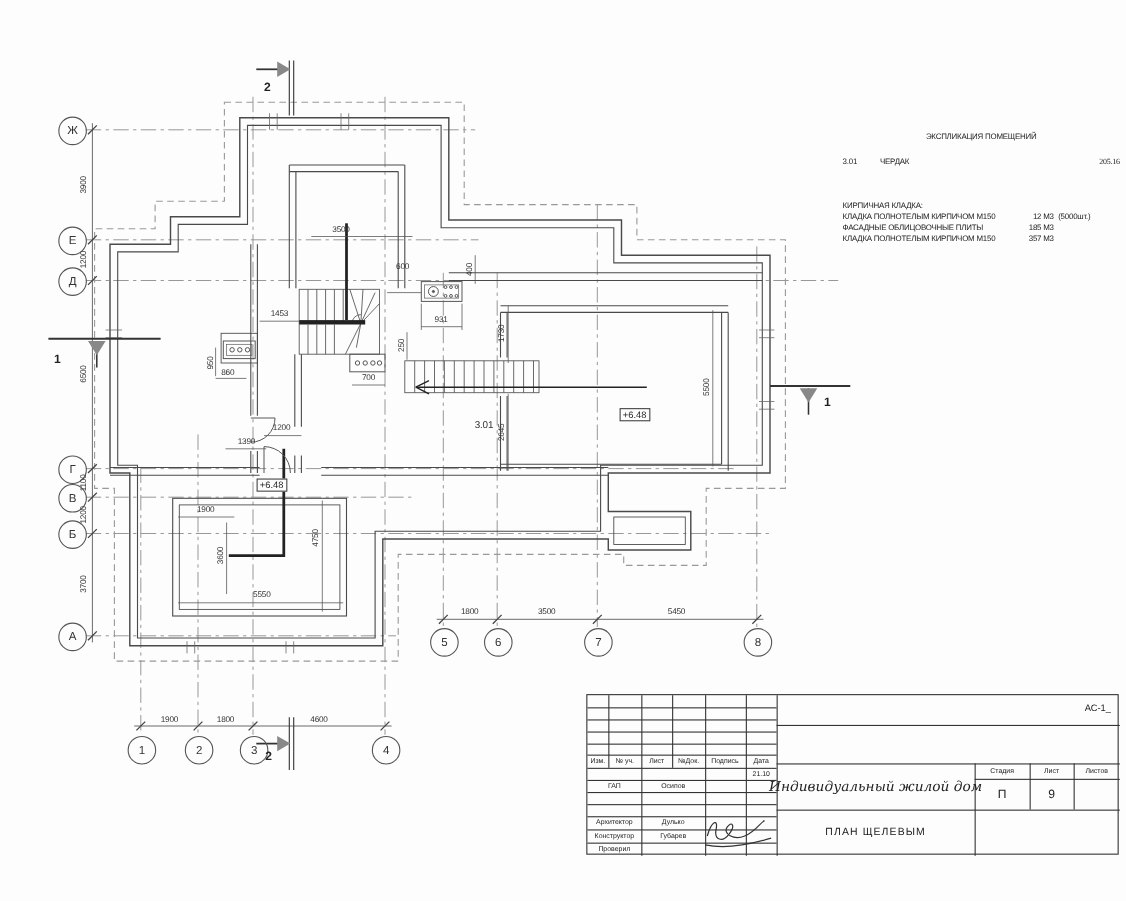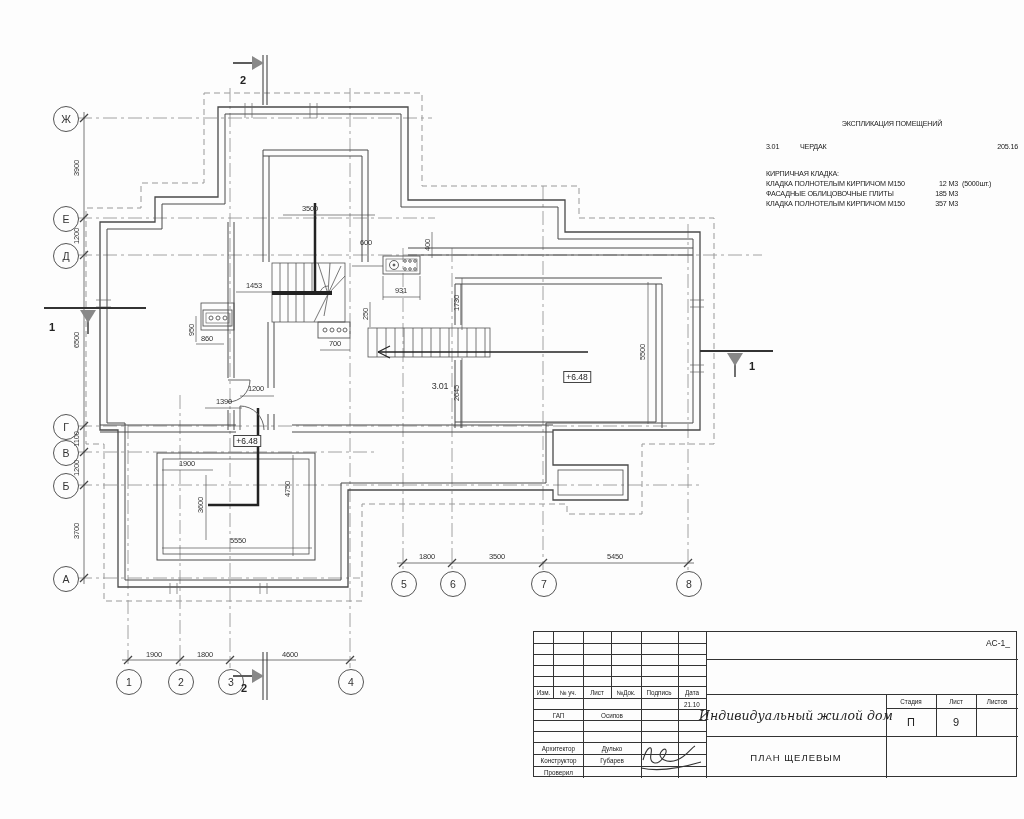--- a/index.html
+++ b/index.html
@@ -15,22 +15,22 @@
        background:#fdfdfd;padding:0 2px;transform:translate(-50%,-50%);}
   .bub{position:absolute;width:24px;height:24px;margin:-12px 0 0 -12px;border:1px solid #555;
        border-radius:50%;display:flex;align-items:center;justify-content:center;
        font-size:10.5px;color:#333;}
   
   #explication{position:absolute;left:766px;top:119px;width:252px;font-size:7.2px;color:#222;
        line-height:10px;letter-spacing:-0.2px;}
   #explication .title{text-align:center;margin-bottom:13px;}
   .exp-row{display:flex;}
   .exp-row .num{width:34px;}
-  .exp-row .area{margin-left:auto;}
-  #masonry-title{margin-top:17px;}
+  .exp-row .area{margin-left:auto;font-family:Liberation Serif, serif;}
+  #masonry-title{margin-top:30px;}
   .mas-row{display:flex;}
   .mas-row .qty{width:44px;text-align:right;margin-left:auto;}
   .mas-row .cnt{width:56px;padding-left:4px;}
   
   #titleblock{position:absolute;left:533px;top:631px;width:484px;height:146px;
        border:1.4px solid #333;box-sizing:border-box;font-size:6.3px;color:#222;}
   .tbl-line{position:absolute;background:#333;}
   .tb-t{position:absolute;transform:translate(-50%,-50%);white-space:nowrap;}
   .tb-proj{font-family:"DejaVu Serif",serif;font-style:italic;font-size:12.5px;}
   .tb-sheet{font-size:9.5px;letter-spacing:1px;}

